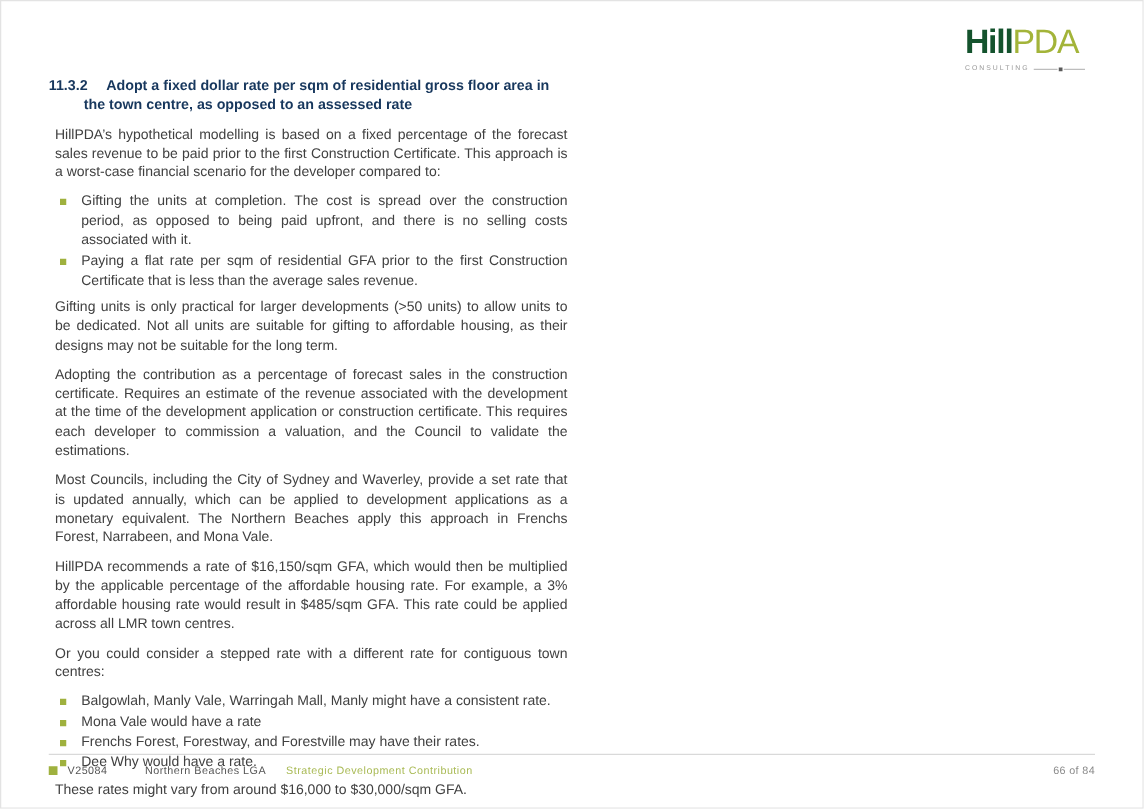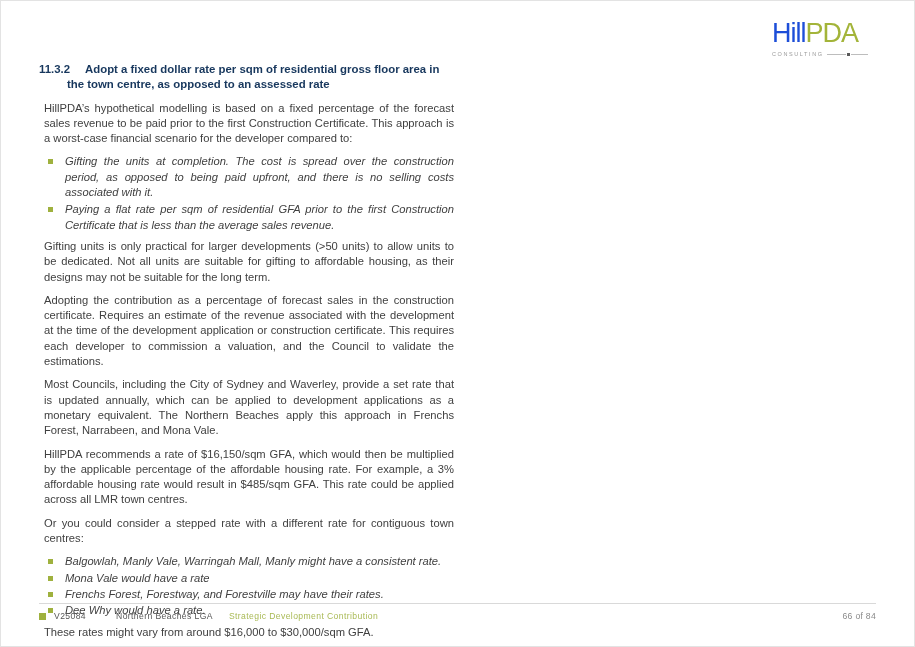--- a/index.html
+++ b/index.html
@@ -9,21 +9,21 @@
     background:#ffffff;
     box-sizing:border-box;
     border:1px solid #e3e3e3;
     font-family:"Liberation Sans", sans-serif;
     overflow:hidden;
   }
 
   
   .logo{position:absolute;top:18px;right:46px;width:96px;}
   .logo-word{white-space:nowrap;line-height:28px;letter-spacing:-1px;}
-  .logo-hill{font-size:27px;font-weight:normal;color:#1d4ed8;}
+  .logo-hill{font-size:27px;font-weight:bold;color:#14532d;}
   .logo-pda{font-size:27px;font-weight:normal;color:#a3b439;margin-top:40px;}
   .logo-sub{display:flex;align-items:center;margin-top:0px;}
   .logo-consulting{font-size:5.5px;letter-spacing:1.6px;color:#9a9a9a;margin-right:3px;}
   .logo-rule{height:1px;background:#bdbdbd;}
   .logo-rule.a{flex:1.1;}
   .logo-rule.b{flex:1;}
   .logo-dot{width:3px;height:3px;background:#5a5a5a;margin:0 1px;}
 
   
   .content{
@@ -32,21 +32,21 @@
   }
   .heading{
     position:relative;
     padding-left:23px;
     margin:0 0 8px 0;
     color:#17375d;font-weight:bold;font-size:11.4px;line-height:15.3px;
   }
   .heading-number{position:absolute;left:-5px;top:0;text-align:center;}
   .heading-text{text-indent:18px;}
   .content p{margin:0 0 8px 0;text-align:justify;}
-  .bullet-list{margin:0 0 6px 0;font-style:italic;}
+  .bullet-list{margin:0 0 6px 0;}
   .bullet-item{position:relative;padding-left:21px;text-align:justify;margin-bottom:2px;}
   .bullet-list.single .bullet-item{text-align:left;margin-bottom:1px;}
   .bullet-square{position:absolute;left:4px;top:5px;width:5px;height:5px;background:#9fb13e;}
 
   
   .footer-rule{position:absolute;left:38px;right:38px;top:602px;height:1px;background:#d9d9d9;}
   .footer{
     position:absolute;left:38px;right:38px;top:610px;
     display:flex;justify-content:space-between;align-items:flex-end;
     font-size:8.6px;color:#555555;letter-spacing:0.4px;

